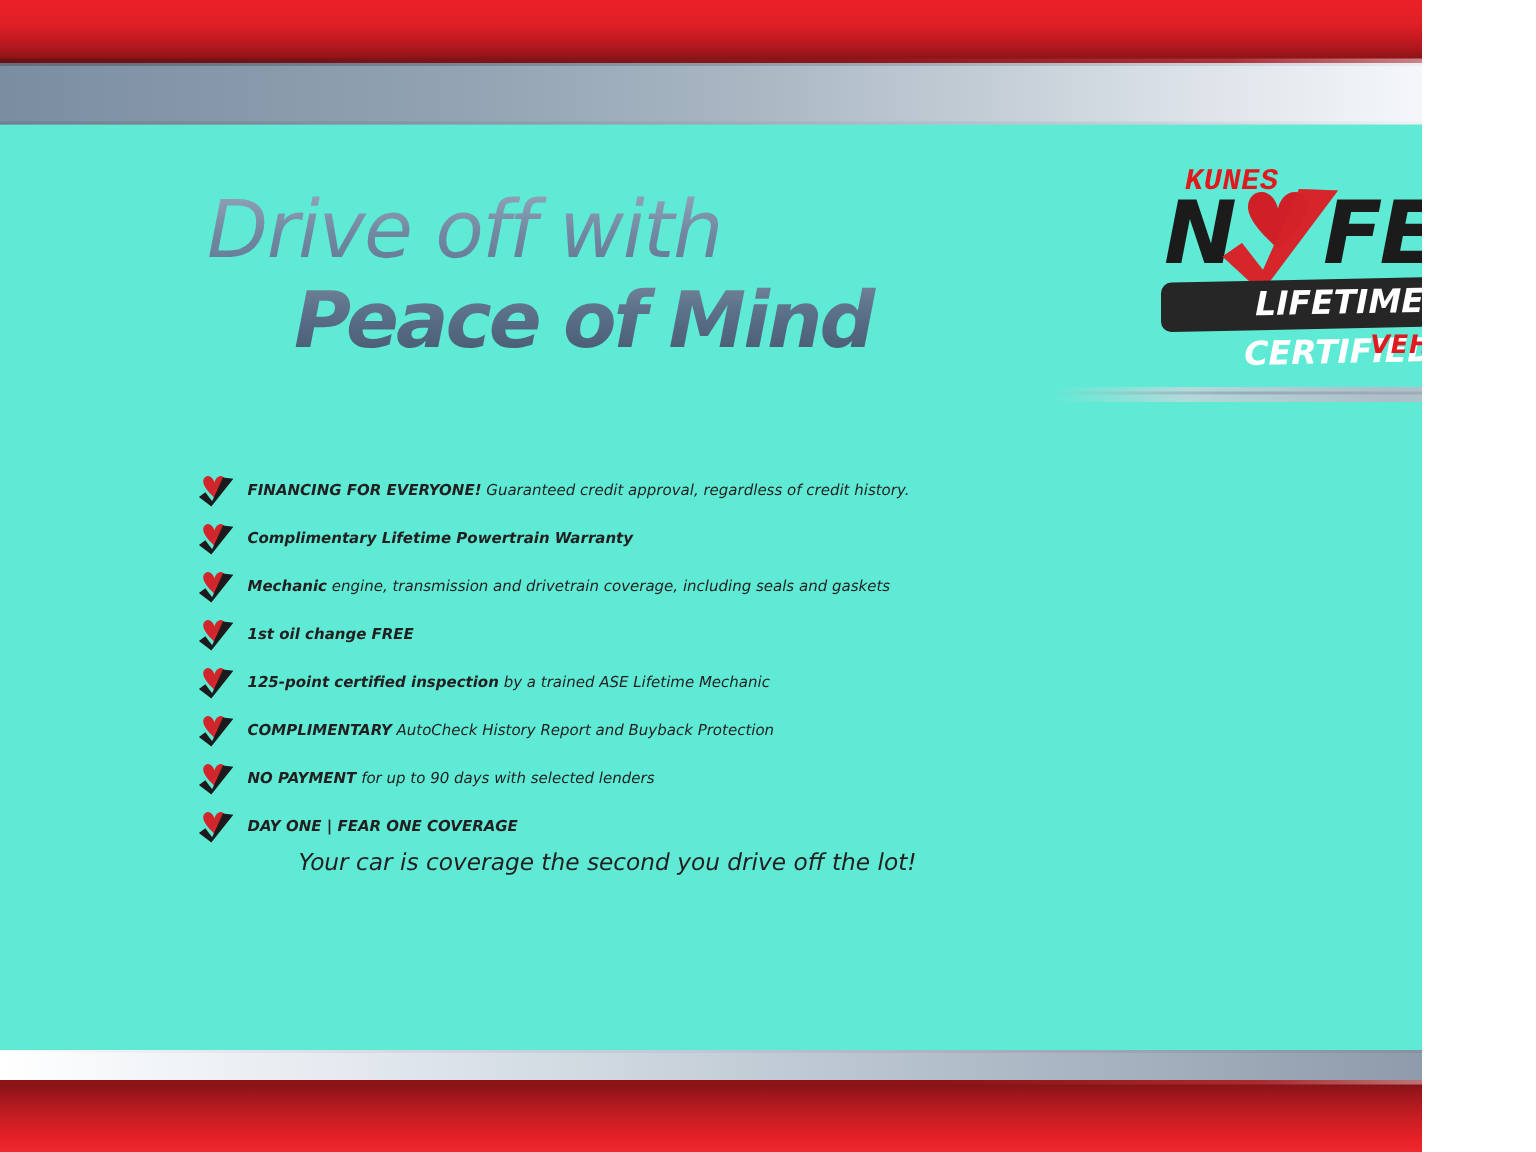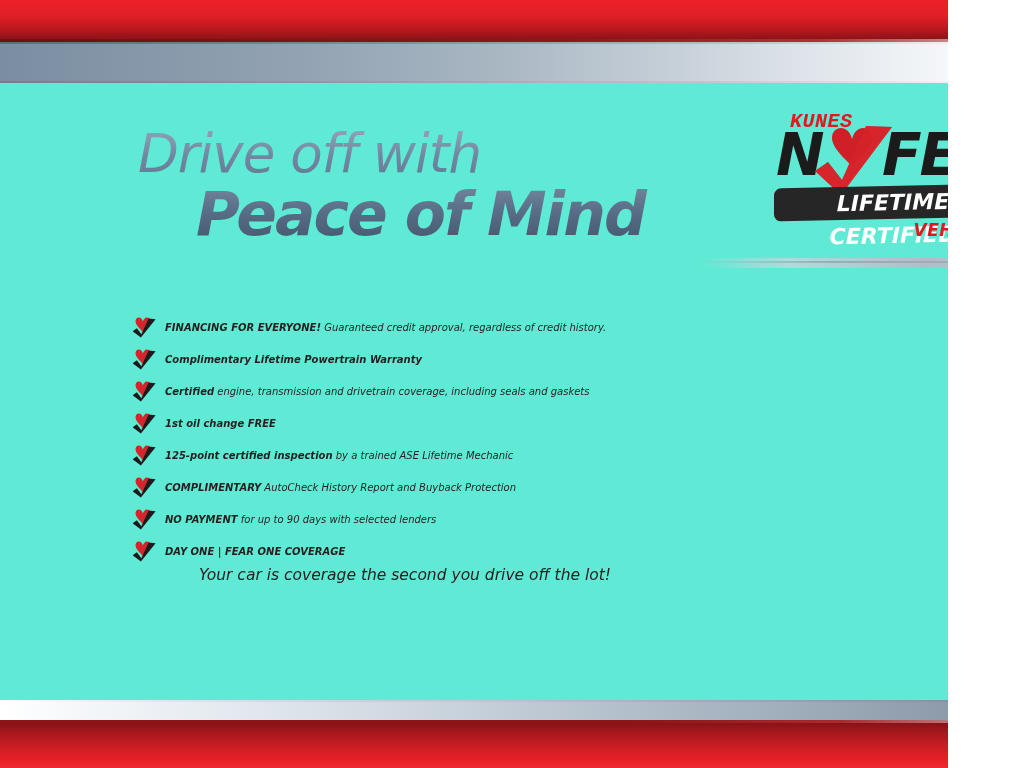--- a/index.html
+++ b/index.html
@@ -110,21 +110,21 @@
     background: linear-gradient(to bottom, #94a5b8 0%, #7086a1 55%, #637a94 100%);
     -webkit-background-clip: text;
     background-clip: text;
     -webkit-text-fill-color: transparent;
     white-space: nowrap;
   }
   .headline-line2 {
     font-family: "DejaVu Sans", sans-serif;
     font-style: italic;
     font-weight: 700;
-    font-size: 60px;
+    font-size: 52px;
     line-height: 72px;
     letter-spacing: -2px;
     margin-left: 58px;
     margin-top: -4px;
     color: #495d74;
     background: linear-gradient(to bottom, #7b8da1 0%, #5b7089 42%, #40536a 100%);
     -webkit-background-clip: text;
     background-clip: text;
     -webkit-text-fill-color: transparent;
     white-space: nowrap;
@@ -331,21 +331,21 @@
             <path d="M4.5 5.2 C4.5 2.3 7 0.6 9.2 1.8 C10.7 2.6 11.5 4.1 11.9 5.6 C12.3 4.1 13.1 2.6 14.6 1.8 C16.8 0.6 19.3 2.3 19.3 5.2 C19.3 8.9 14.1 13.6 11.9 15.8 C9.7 13.6 4.5 8.9 4.5 5.2 Z" fill="#d2262c"></path>
             <path d="M17.6 2.4 L10.4 18.2 L5.9 12.2 L1.6 15.3 L9.9 21.6 L24.6 3.2 Z" fill="#1b1b1b"></path>
           </svg></span>
         <div class="bullet-text"><span class="b">Complimentary Lifetime Powertrain Warranty</span></div>
       </div>
       <div class="bullet-row">
         <span class="bullet-mark"><svg viewBox="0 0 26 22" width="26" height="22" aria-hidden="true">
             <path d="M4.5 5.2 C4.5 2.3 7 0.6 9.2 1.8 C10.7 2.6 11.5 4.1 11.9 5.6 C12.3 4.1 13.1 2.6 14.6 1.8 C16.8 0.6 19.3 2.3 19.3 5.2 C19.3 8.9 14.1 13.6 11.9 15.8 C9.7 13.6 4.5 8.9 4.5 5.2 Z" fill="#d2262c"></path>
             <path d="M17.6 2.4 L10.4 18.2 L5.9 12.2 L1.6 15.3 L9.9 21.6 L24.6 3.2 Z" fill="#1b1b1b"></path>
           </svg></span>
-        <div class="bullet-text"><span class="b">Certified</span><span> engine, transmission and drivetrain coverage, including seals and gaskets</span></div>
+        <div class="bullet-text"><span class="b">Mechanic</span><span> engine, transmission and drivetrain coverage, including seals and gaskets</span></div>
       </div>
       <div class="bullet-row">
         <span class="bullet-mark"><svg viewBox="0 0 26 22" width="26" height="22" aria-hidden="true">
             <path d="M4.5 5.2 C4.5 2.3 7 0.6 9.2 1.8 C10.7 2.6 11.5 4.1 11.9 5.6 C12.3 4.1 13.1 2.6 14.6 1.8 C16.8 0.6 19.3 2.3 19.3 5.2 C19.3 8.9 14.1 13.6 11.9 15.8 C9.7 13.6 4.5 8.9 4.5 5.2 Z" fill="#d2262c"></path>
             <path d="M17.6 2.4 L10.4 18.2 L5.9 12.2 L1.6 15.3 L9.9 21.6 L24.6 3.2 Z" fill="#1b1b1b"></path>
           </svg></span>
         <div class="bullet-text"><span class="b">1st oil change FREE</span></div>
       </div>
       <div class="bullet-row">
         <span class="bullet-mark"><svg viewBox="0 0 26 22" width="26" height="22" aria-hidden="true">

